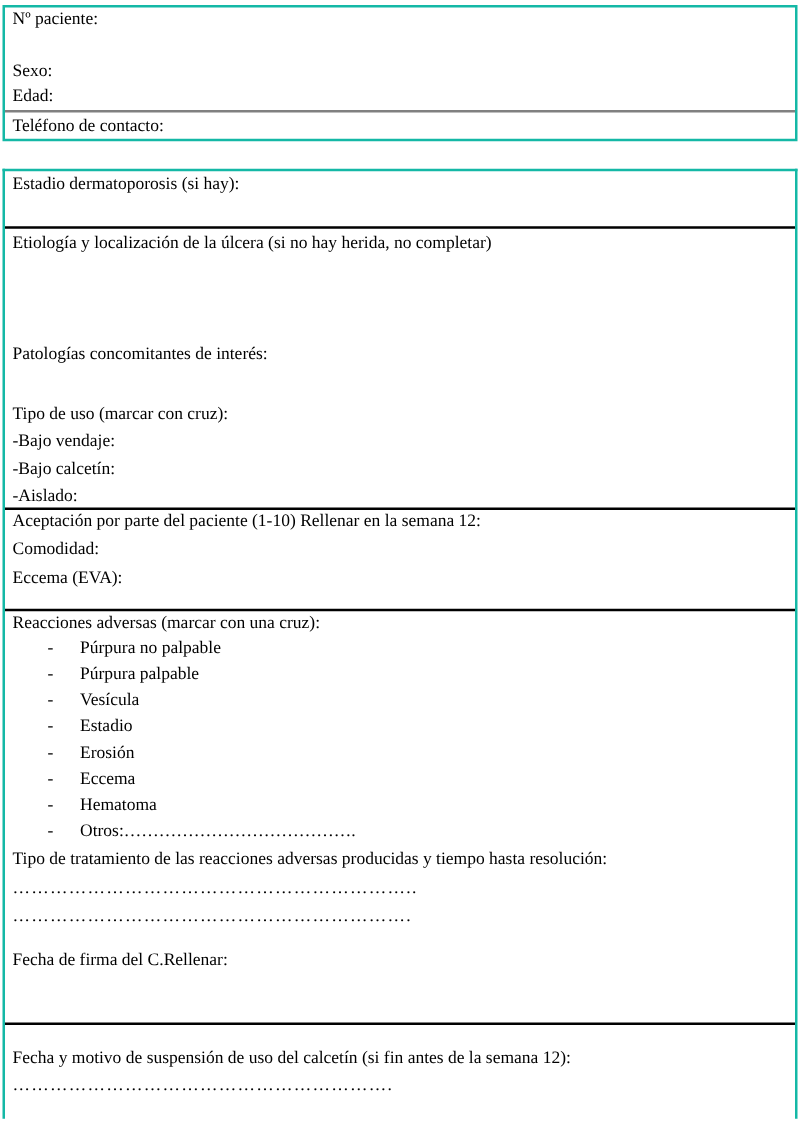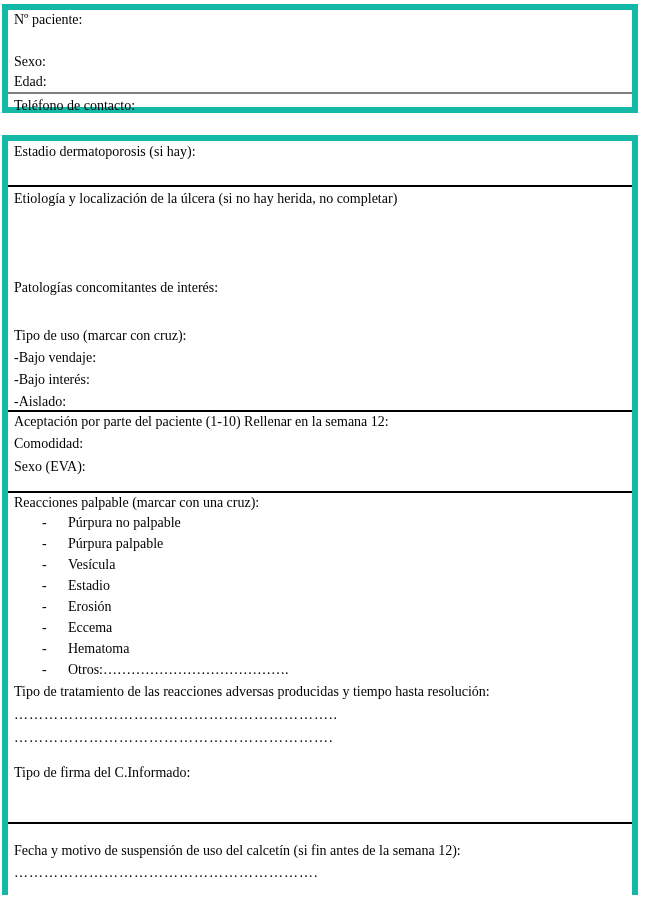--- a/index.html
+++ b/index.html
@@ -15,21 +15,21 @@
     font-family: "Liberation Serif", "DejaVu Serif", serif;
     font-size: 14px;
     line-height: 18px;
     color: #000000;
     overflow: hidden;
   }
   .box {
     position: absolute;
     left: 2px;
     width: 636px;
-    border: 6px solid #14b8a6;
+    border: 2px solid #14b8a6;
     box-sizing: border-box;
     background: #ffffff;
   }
   .box.patient {
     top: 4px;
     height: 109px;
   }
   .box.main {
     top: 135px;
     height: 760px;
@@ -85,30 +85,30 @@
 
   <div class="box main">
 
     <div class="line" style="top:2px">Estadio dermatoporosis (si hay):</div>
     <div class="hdiv" style="top:44px"></div>
 
     <div class="line" style="top:49px">Etiología y localización de la úlcera (si no hay herida, no completar)</div>
     <div class="line" style="top:138px">Patologías concomitantes de interés:</div>
     <div class="line" style="top:186px">Tipo de uso (marcar con cruz):</div>
     <div class="line" style="top:208px">-Bajo vendaje:</div>
-    <div class="line" style="top:230px">-Bajo interés:</div>
+    <div class="line" style="top:230px">-Bajo calcetín:</div>
     <div class="line" style="top:252px">-Aislado:</div>
     <div class="hdiv" style="top:269px"></div>
 
     <div class="line" style="top:272px">Aceptación por parte del paciente (1-10) Rellenar en la semana 12:</div>
     <div class="line" style="top:294px">Comodidad:</div>
-    <div class="line" style="top:317px">Sexo (EVA):</div>
+    <div class="line" style="top:317px">Eccema (EVA):</div>
     <div class="hdiv" style="top:350px"></div>
 
-    <div class="line" style="top:353px">Reacciones palpable (marcar con una cruz):</div>
+    <div class="line" style="top:353px">Reacciones adversas (marcar con una cruz):</div>
 
     <div class="bullet-row" style="top:373px">
       <span class="dash">-</span>
       <span class="blabel">Púrpura no palpable</span>
     </div>
     <div class="bullet-row" style="top:394px">
       <span class="dash">-</span>
       <span class="blabel">Púrpura palpable</span>
     </div>
     <div class="bullet-row" style="top:415px">
@@ -132,20 +132,20 @@
       <span class="blabel">Hematoma</span>
     </div>
     <div class="bullet-row" style="top:520px">
       <span class="dash">-</span>
       <span class="blabel">Otros:………………………………….</span>
     </div>
 
     <div class="line" style="top:542px">Tipo de tratamiento de las reacciones adversas producidas y tiempo hasta resolución:</div>
     <div class="line dots" style="top:565px">………………………………………………………..</div>
     <div class="line dots" style="top:588px">……………………………………………………….</div>
-    <div class="line" style="top:623px">Tipo de firma del C.Informado:</div>
+    <div class="line" style="top:623px">Fecha de firma del C.Rellenar:</div>
     <div class="hdiv" style="top:681px"></div>
 
     <div class="line" style="top:701px">Fecha y motivo de suspensión de uso del calcetín (si fin antes de la semana 12):</div>
     <div class="line dots" style="top:723px">…………………………………………………….</div>
   </div>
 
 </div>
 
 </body></html>

